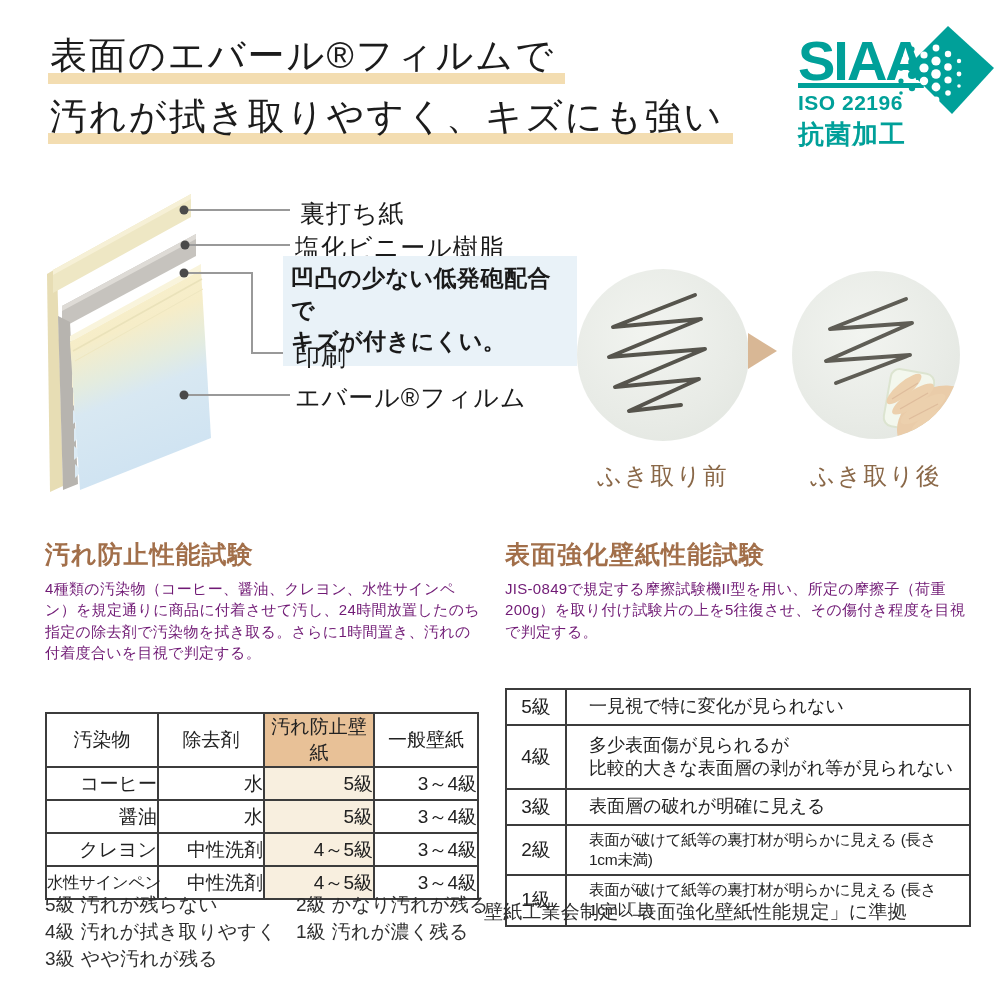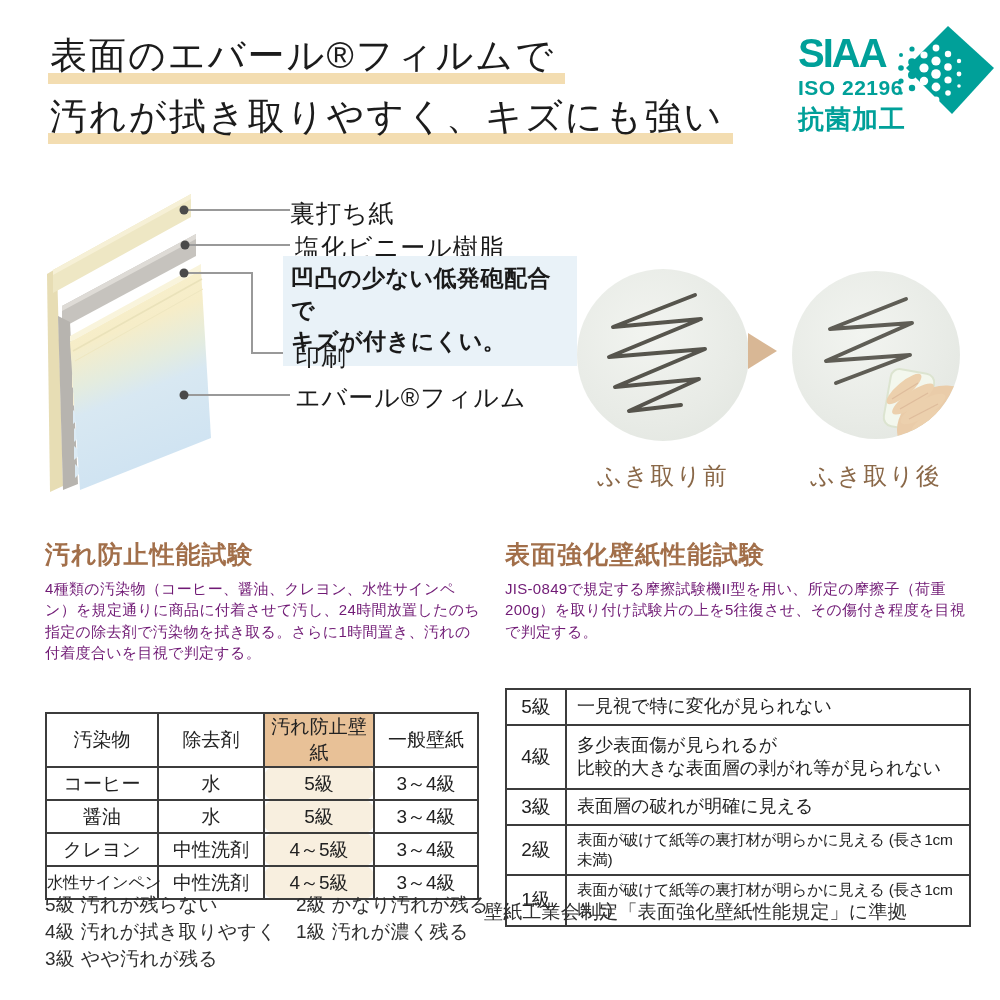--- a/index.html
+++ b/index.html
@@ -12,29 +12,29 @@
   .title-block { position:absolute; left:48px; top:36px; }
   .title-line {
     display:inline-block; font-size:37px; font-weight:normal; letter-spacing:2px; color:#1c1c1c;
     background:linear-gradient(#f3ddb1,#f3ddb1) no-repeat left bottom / 100% 11px;
     padding:0 10px 7px 2px; line-height:1.1;
   }
   .title-line2 { margin-top:13px; }
 
   
   .siaa { position:absolute; left:798px; top:34px; width:195px; color:#00a099; }
-  .siaa-name { font-size:40px; font-weight:bold; letter-spacing:-2px; line-height:0.95; }
+  .siaa-name { font-size:56px; font-weight:bold; letter-spacing:-2px; line-height:0.95;text-decoration:underline; }
   .siaa-diamond { position:absolute; left:98px; top:-10px; }
   .siaa-iso { font-size:21px; font-weight:bold; margin-top:4px; letter-spacing:0.5px; }
   .siaa-label { font-size:26px; font-weight:bold; margin-top:2px; letter-spacing:1px; }
 
   
   .diagram-svg { position:absolute; left:45px; top:188px; }
   .layer-label { position:absolute; font-size:25px; letter-spacing:1px; color:#1a1a1a; font-weight:500; white-space:nowrap; }
-  .lbl-backing { left:290px; top:197px; }
+  .lbl-backing { left:300px; top:197px; }
   .lbl-vinyl   { left:295px; top:231px; }
   .lbl-print   { left:295px; top:340px; }
   .lbl-film    { left:295px; top:381px; }
   .callout-box {
     position:absolute; left:283px; top:256px; width:294px; background:#e9f2f8;
     padding:7px 6px 8px 8px; font-size:23px; letter-spacing:0.5px; line-height:1.38; color:#1a1a1a; font-weight:700;
   }
 
   
   .circle { position:absolute; border-radius:50%; overflow:hidden;
@@ -52,32 +52,32 @@
   .h-right { left:505px; top:538px; }
   .sec-body { position:absolute; font-size:15px; line-height:1.43; color:#701a75; letter-spacing:0.3px; }
   .body-left  { left:45px; top:578px; width:436px; }
   .body-right { left:505px; top:578px; width:468px; }
 
   table { border-collapse:collapse; table-layout:fixed; }
   td,th { border:2px solid #3c3c3c; font-weight:normal; color:#222; }
 
   .stain-table { position:absolute; left:45px; top:712px; width:432px; }
   .stain-table th { height:38px; font-size:19px; text-align:center; background:#fff; }
-  .stain-table td { height:33px; font-size:19px; text-align:center; white-space:nowrap;border-radius:10px; }
+  .stain-table td { height:33px; font-size:19px; text-align:right; white-space:nowrap; }
   .stain-table .col-hl-head { background:#e8c197; }
   .stain-table .col-hl { background:#f8efdf; }
   .stain-table .tight { font-size:16.5px; letter-spacing:-0.5px; }
 
   .legend { position:absolute; top:891px; font-size:19px; color:#2f2f2f; line-height:27px; letter-spacing:0.3px; }
   .legend-1 { left:45px; }
   .legend-2 { left:296px; }
 
   .strength-table { position:absolute; left:505px; top:688px; width:466px; }
   .strength-table .g { width:60px; text-align:center; font-size:19px; }
-  .strength-table .d { text-align:left; padding:4px 8px 4px 10px; font-size:18px; line-height:1.3; }
+  .strength-table .d { text-align:left; padding:4px 8px 4px 22px; font-size:18px; line-height:1.3; }
   .strength-table tr.r1 td { height:36px; }
   .strength-table tr.r2 td { height:64px; }
   .strength-table tr.r3 td { height:36px; }
   .strength-table tr.r4 td, .strength-table tr.r5 td { height:35px; }
   .strength-table .small { font-size:15.5px; letter-spacing:-0.3px; }
 
   .footnote { position:absolute; left:484px; top:899px; font-size:19px; color:#2f2f2f; letter-spacing:0.2px; }
 </style>
 </head>
 <body>

